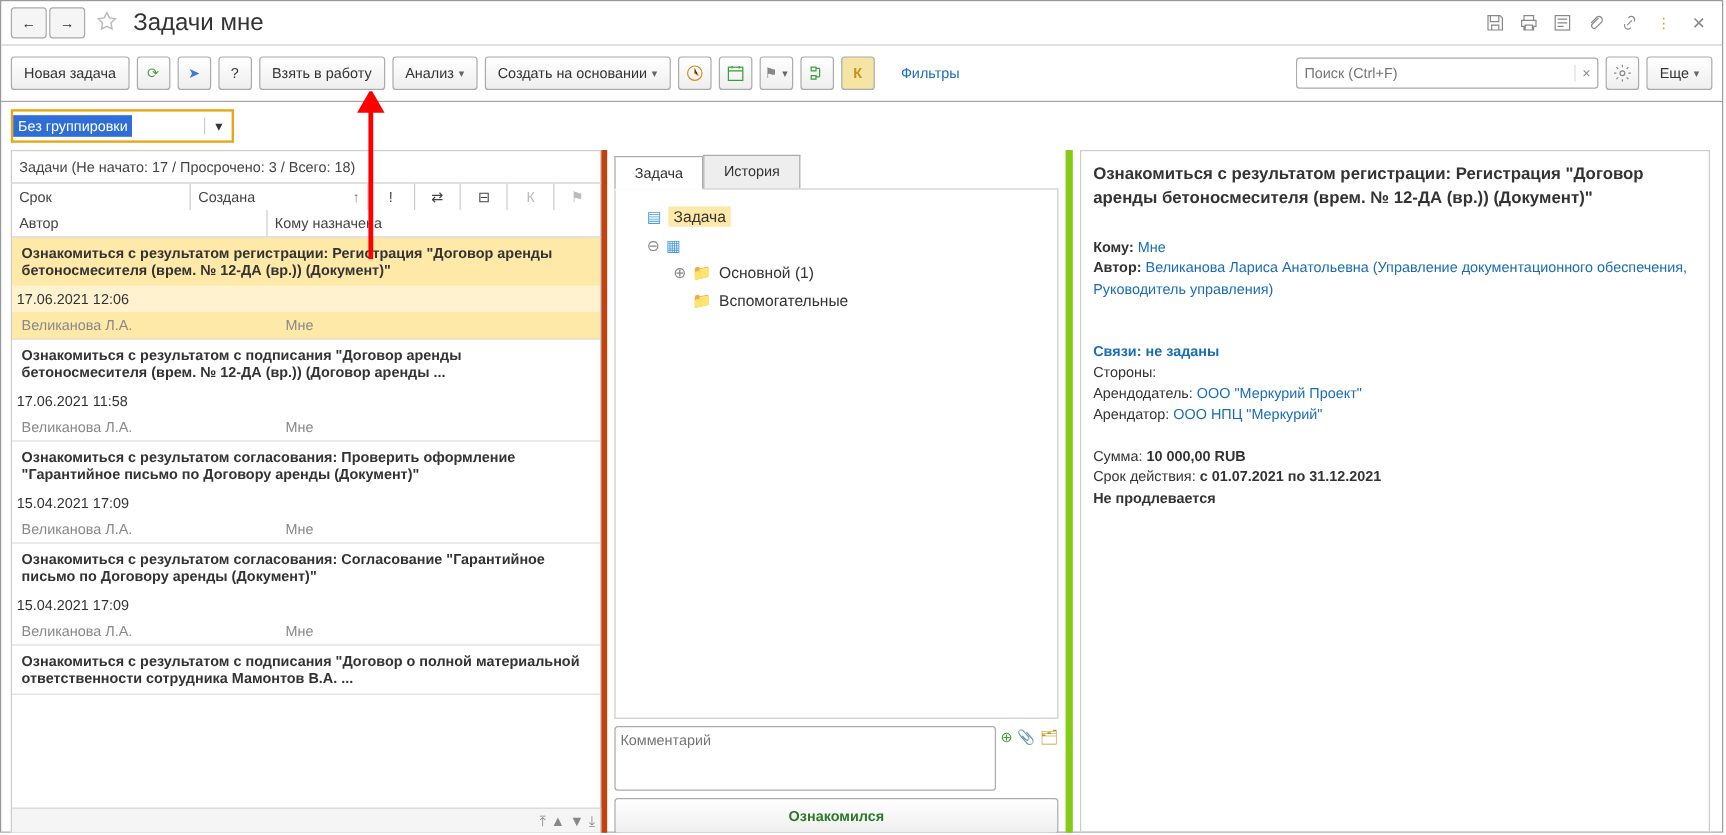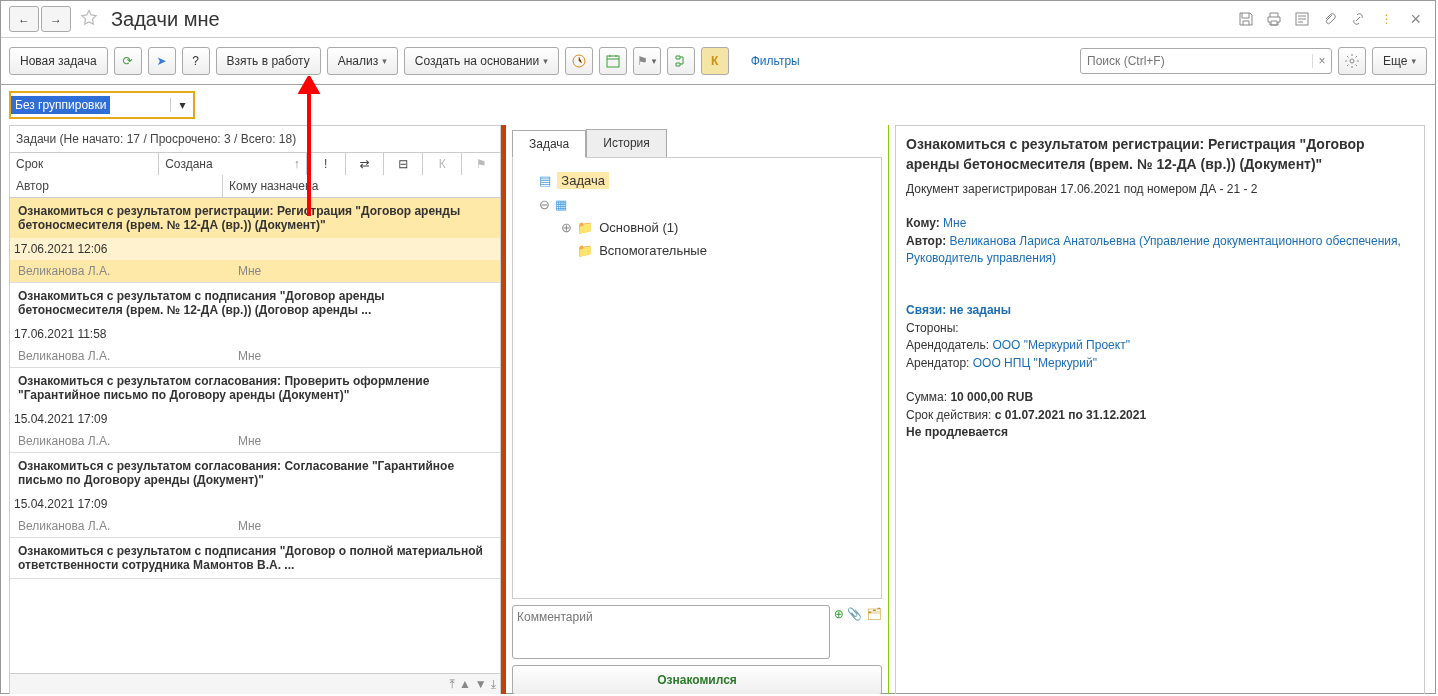--- a/index.html
+++ b/index.html
@@ -18,21 +18,21 @@
 .link{color:#1a6db5;cursor:pointer;margin-left:16px}
 .spacer{flex:1}
 .searchbox{display:flex;align-items:center;border:1px solid #aaa;border-radius:3px;height:24px;width:250px;background:#fff}
 .searchbox input{border:none;outline:none;flex:1;padding:0 6px;font-size:12px;color:#888}
 .searchbox .x{width:18px;text-align:center;color:#888;cursor:pointer;border-left:1px solid #ddd}
 .grpbox{margin:6px 8px;border:2px solid #e6a817;display:inline-flex;align-items:center;height:24px}
 .grpbox span.sel{background:#2e6ed6;color:#fff;padding:2px 4px}
 .grpbox .dd{width:22px;border-left:1px solid #ccc;text-align:center;cursor:pointer}
 .main{display:flex;height:570px}
 .col-left{width:492px;border-right:5px solid #c2410c;display:flex;flex-direction:column;margin-left:8px}
-.col-mid{width:370px;border-right:1px solid #84cc16;display:flex;flex-direction:column;padding:0 6px}
+.col-mid{width:370px;border-right:6px solid #84cc16;display:flex;flex-direction:column;padding:0 6px}
 .col-right{flex:1;display:flex;flex-direction:column;padding:0 10px 0 6px}
 .list-hdr{border:1px solid #ccc;padding:6px 6px;font-size:12px;color:#444}
 .colhdr{display:flex;border-left:1px solid #ccc;border-right:1px solid #ccc}
 .colhdr>div{border-right:1px solid #ccc;padding:4px 6px;font-size:12px;color:#444;display:flex;align-items:center}
 .colhdr .c1{width:158px}
 .colhdr .c2{width:156px}
 .colhdr .csm{width:30px;justify-content:center}
 .authrow{display:flex;border-left:1px solid #ccc;border-right:1px solid #ccc;border-bottom:1px solid #ccc}
 .authrow>div{padding:4px 6px;font-size:12px;color:#444}
 .authrow .a1{width:200px;border-right:1px solid #ccc}
@@ -269,21 +269,20 @@
           <span style="color:#888">📎</span>
           <span style="color:#c79018">🗂</span>
         </div>
       </div>
       <div class="finishbtn">Ознакомился</div>
     </div>
 
     <div class="col-right">
       <div class="detail">
         <div class="h">Ознакомиться с результатом регистрации: Регистрация "Договор аренды бетоносмесителя (врем. № 12-ДА (вр.)) (Документ)"</div>
-        <div>Документ зарегистрирован 17.06.2021 под номером ДА - 21 - 2</div>
         <br>
         <div><span class="bold">Кому:</span> <span class="lnk">Мне</span></div>
         <div><span class="bold">Автор:</span> <span class="lnk">Великанова Лариса Анатольевна (Управление документационного обеспечения, Руководитель управления)</span></div>
         <br>
         <br>
         <div class="lnk bold">Связи: не заданы</div>
         <div>Стороны:</div>
         <div><span>Арендодатель:</span>  <span class="lnk">ООО "Меркурий Проект"</span></div>
         <div><span>Арендатор:</span>  <span class="lnk">ООО НПЦ "Меркурий"</span></div>
         <br>

